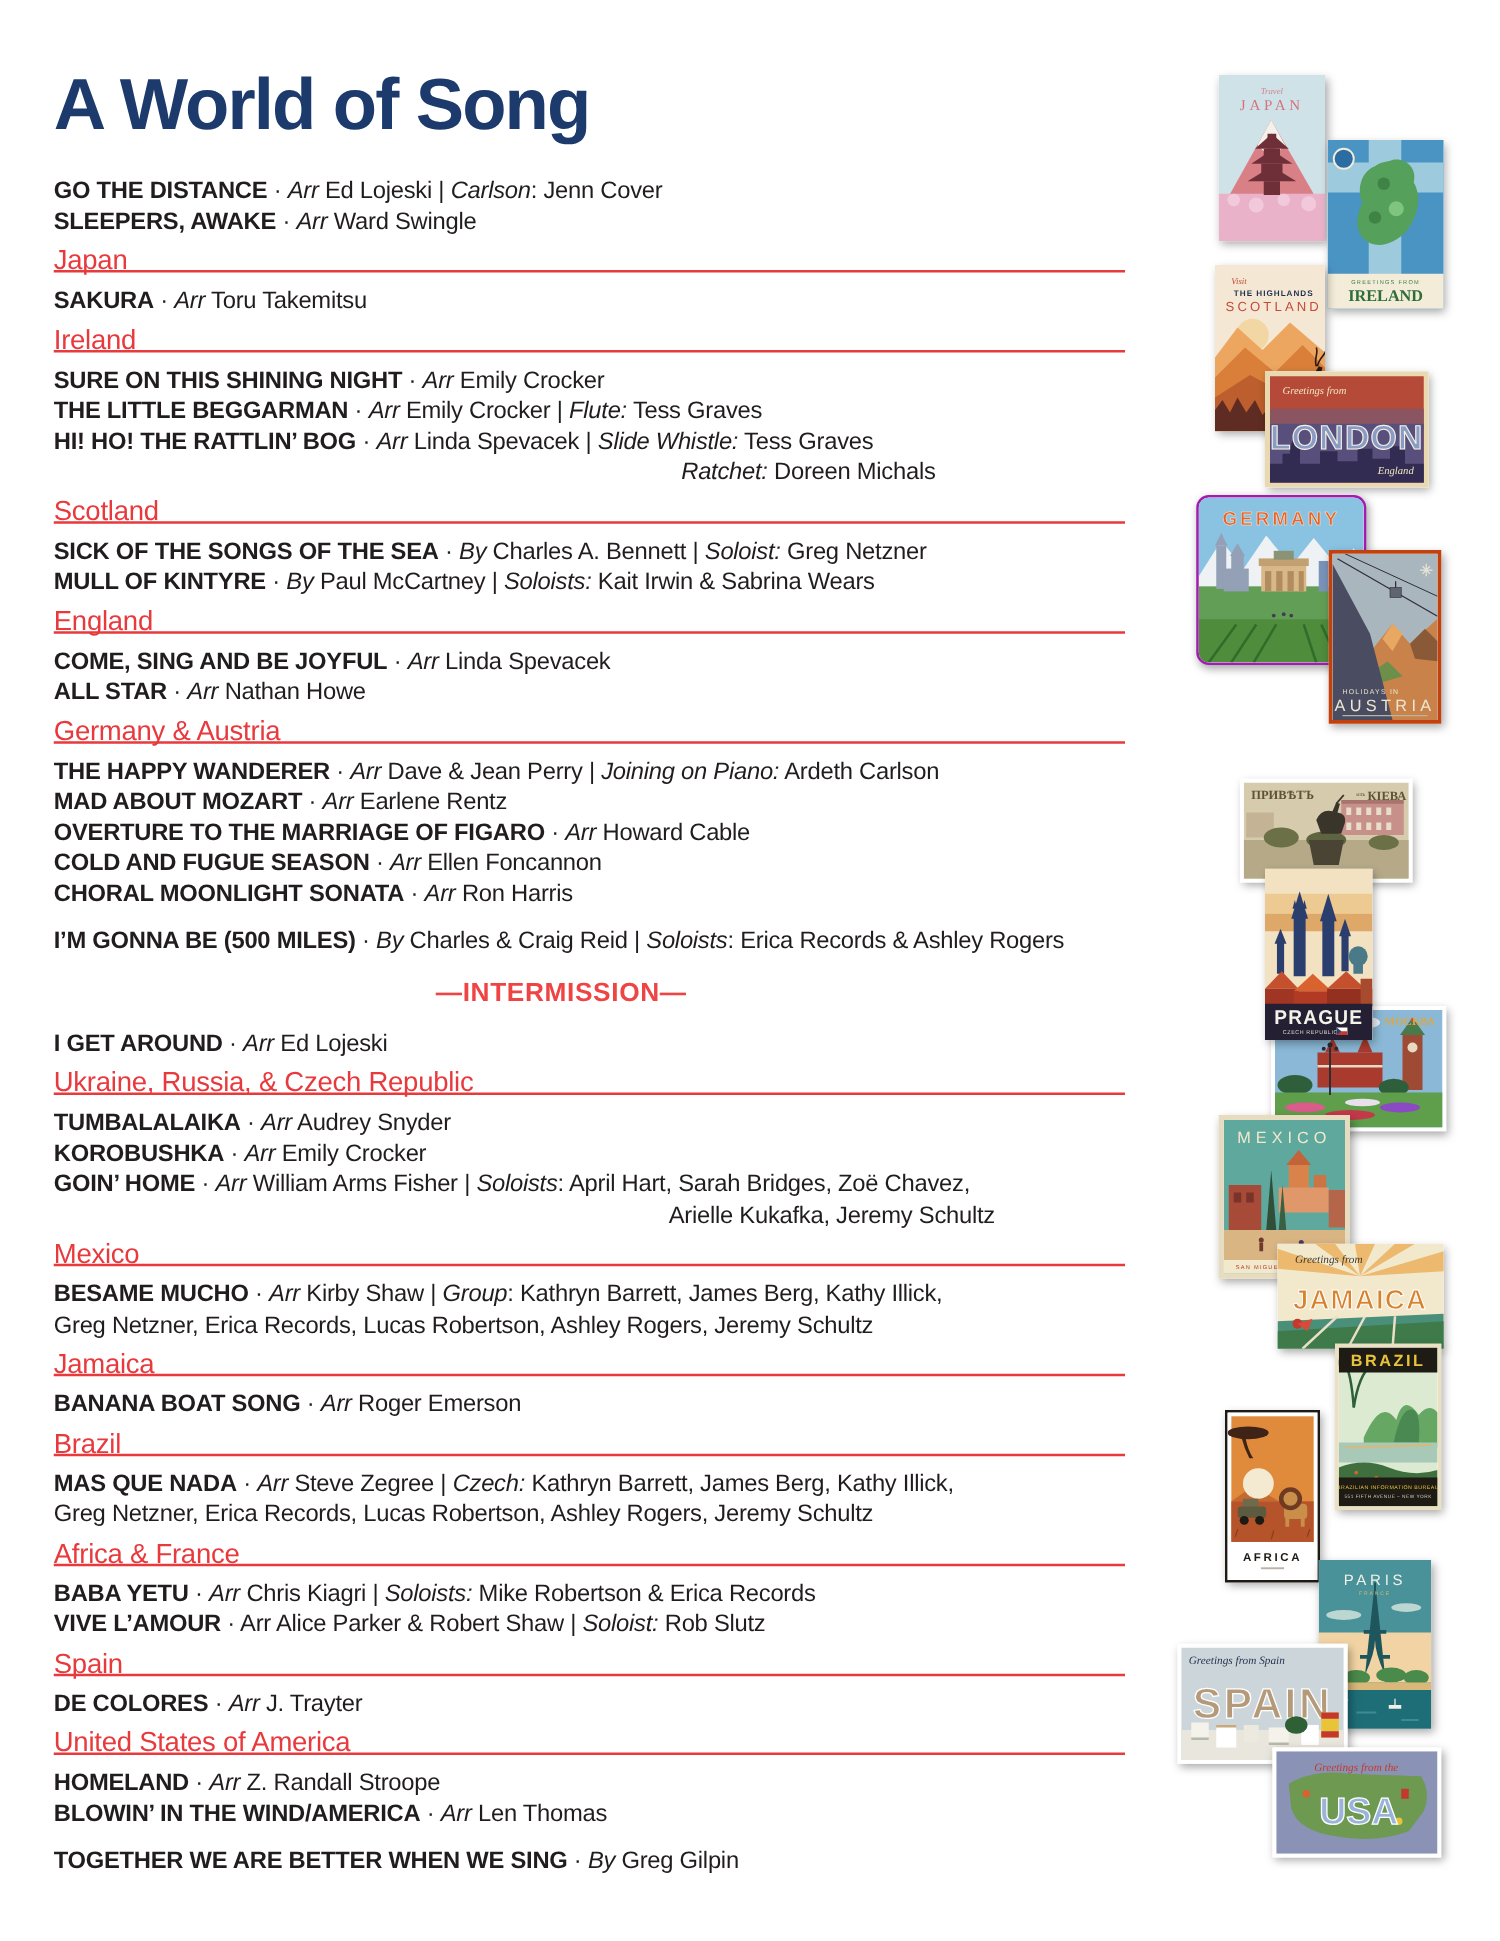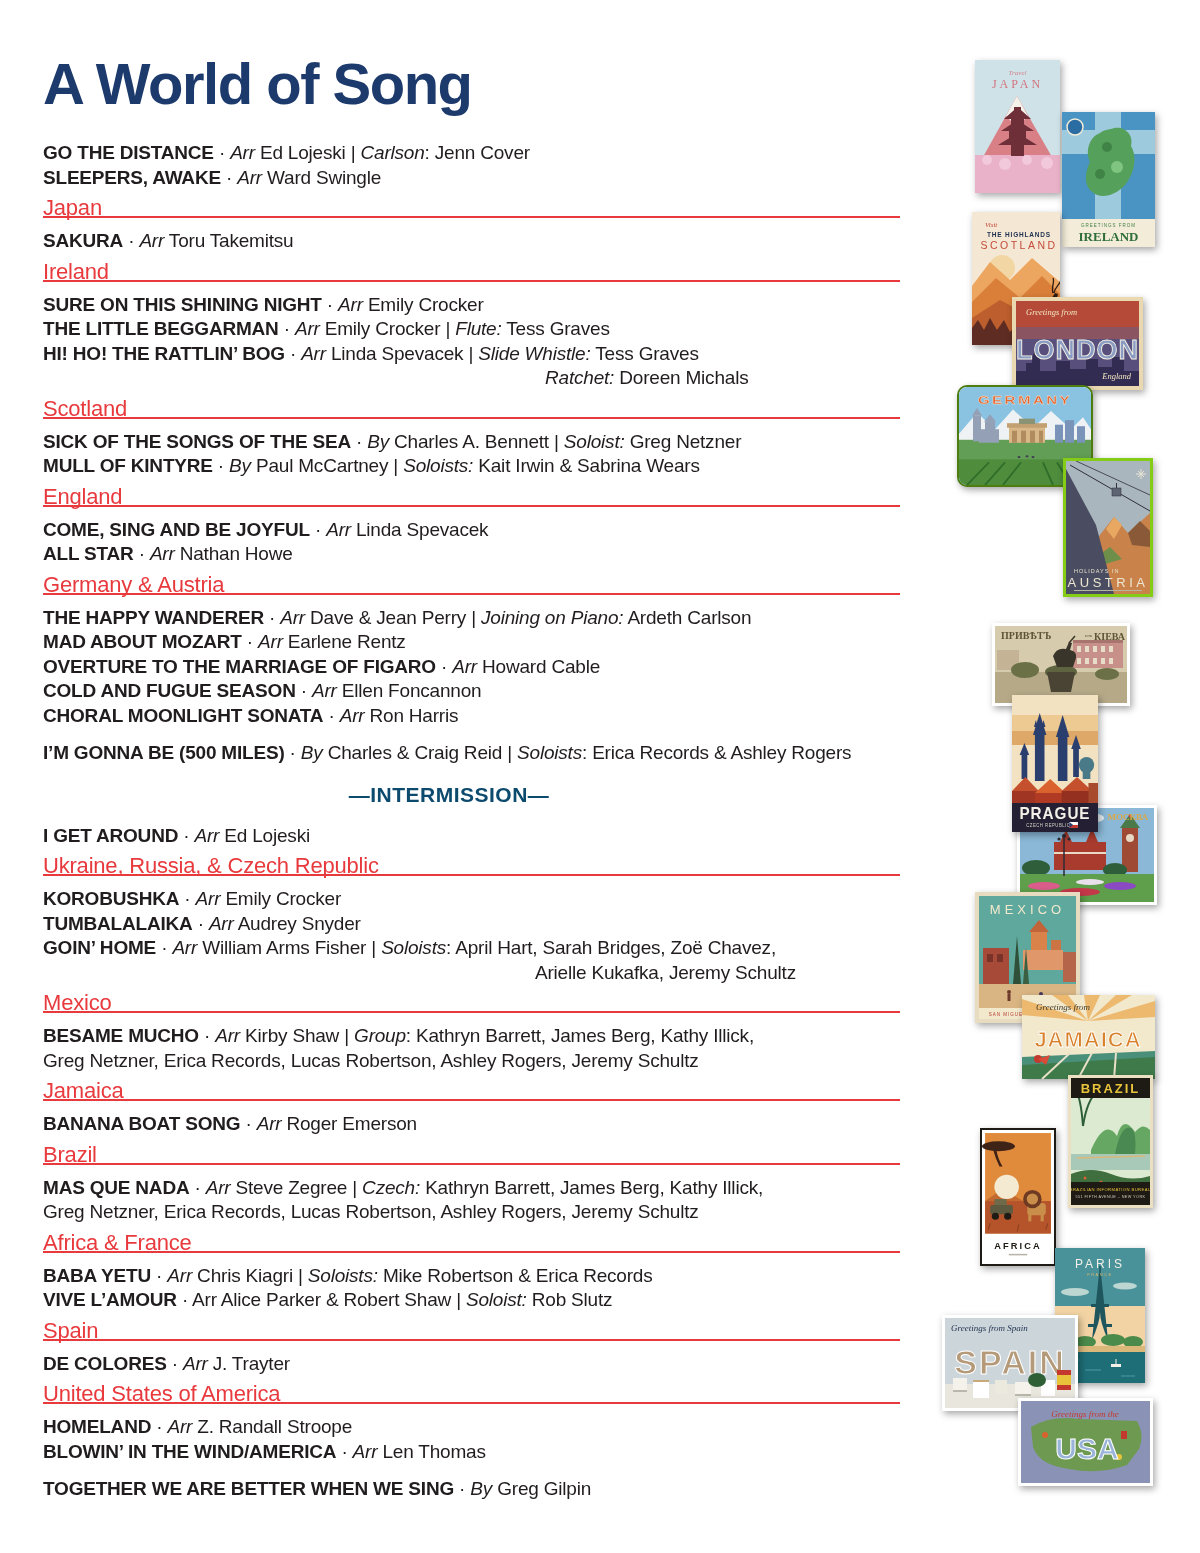--- a/index.html
+++ b/index.html
@@ -6,32 +6,32 @@
   .page{position:relative;width:1200px;height:1553px;background:#ffffff;overflow:hidden;
         font-family:"Liberation Sans",sans-serif;}
   .program{position:absolute;left:43px;top:30px;width:880px;margin-top:20px;}
   .title{font-size:58px;color:#1d3a6d;margin:0 0 24px 0;letter-spacing:-1.5px;font-weight:700;}
   .line{font-size:19px;line-height:24.5px;color:#211d1e;white-space:nowrap;letter-spacing:-0.2px;}
   .line .b{font-weight:700;}
   .line .i{font-style:italic;}
   .section{position:relative;height:27px;line-height:25px;margin:5px 0 7px 0;}
   .section span{font-size:22px;color:#e8393d;letter-spacing:-0.2px;position:relative;}
   .section::after{content:"";position:absolute;left:0;top:21px;width:857px;height:2px;background:#e8393d;}
-  .intermission{width:812px;text-align:center;font-size:21px;font-weight:700;color:#0c4a6e;
+  .intermission{width:812px;text-align:center;font-size:21px;font-weight:700;color:#ef4444;
                 margin:17px 0;letter-spacing:0.5px;}
   .spacer{height:13px;}
   
   .poster{position:absolute;box-shadow:2px 3px 7px rgba(0,0,0,0.35);box-sizing:border-box;background:#fff;}
   .poster svg{display:block;width:100%;height:100%;}
   .p-japan{left:975px;top:60px;width:85px;height:133px;}
   .p-ireland{left:1062px;top:112px;width:93px;height:135px;}
   .p-scotland{left:972px;top:212px;width:88px;height:133px;}
   .p-london{left:1012px;top:297px;width:131px;height:93px;}
-  .p-germany{left:957px;top:385px;width:136px;height:102px;border:2px solid #4d7c0f;border-radius:10px;overflow:hidden;}
-  .p-austria{left:1063px;top:458px;width:90px;height:139px;border:3px solid #84cc16;}
+  .p-germany{left:957px;top:396px;width:136px;height:136px;border:2px solid #a21caf;border-radius:10px;overflow:hidden;}
+  .p-austria{left:1063px;top:440px;width:90px;height:139px;border:3px solid #c2410c;}
   .p-kiev{left:992px;top:623px;width:138px;height:83px;border:3px solid #fff;}
   .p-moscow{left:1017px;top:805px;width:140px;height:100px;border:3px solid #fff;}
   .p-prague{left:1012px;top:695px;width:86px;height:137px;}
   .p-mexico{left:975px;top:892px;width:105px;height:131px;border:4px solid #e8dcc0;}
   .p-jamaica{left:1022px;top:995px;width:133px;height:84px;}
   .p-brazil{left:1068px;top:1075px;width:85px;height:133px;border:3px solid #ece0c2;}
   .p-africa{left:980px;top:1128px;width:76px;height:138px;border:2px solid #1e1a16;}
   .p-paris{left:1055px;top:1248px;width:90px;height:135px;}
   .p-spain{left:942px;top:1315px;width:136px;height:96px;border:3px solid #fff;}
   .p-usa{left:1018px;top:1398px;width:135px;height:88px;border:3px solid #fff;}
@@ -63,22 +63,22 @@
         <div class="line"><span class="b">THE HAPPY WANDERER</span><span class="n"> · </span><span class="i">Arr</span><span class="n"> Dave &amp; Jean Perry | </span><span class="i">Joining on Piano:</span><span class="n"> Ardeth Carlson</span></div>
         <div class="line"><span class="b">MAD ABOUT MOZART</span><span class="n"> · </span><span class="i">Arr</span><span class="n"> Earlene Rentz</span></div>
         <div class="line"><span class="b">OVERTURE TO THE MARRIAGE OF FIGARO</span><span class="n"> · </span><span class="i">Arr</span><span class="n"> Howard Cable</span></div>
         <div class="line"><span class="b">COLD AND FUGUE SEASON</span><span class="n"> · </span><span class="i">Arr</span><span class="n"> Ellen Foncannon</span></div>
         <div class="line"><span class="b">CHORAL MOONLIGHT SONATA</span><span class="n"> · </span><span class="i">Arr</span><span class="n"> Ron Harris</span></div>
         <div class="spacer"></div>
         <div class="line"><span class="b">I’M GONNA BE (500 MILES)</span><span class="n"> · </span><span class="i">By</span><span class="n"> Charles &amp; Craig Reid | </span><span class="i">Soloists</span><span class="n">: Erica Records &amp; Ashley Rogers</span></div>
         <div class="intermission">—INTERMISSION—</div>
         <div class="line"><span class="b">I GET AROUND</span><span class="n"> · </span><span class="i">Arr</span><span class="n"> Ed Lojeski</span></div>
         <div class="section"><span>Ukraine, Russia, &amp; Czech Republic</span></div>
+        <div class="line"><span class="b">TUMBALALAIKA</span><span class="n"> · </span><span class="i">Arr</span><span class="n"> Audrey Snyder</span></div>
         <div class="line"><span class="b">KOROBUSHKA</span><span class="n"> · </span><span class="i">Arr</span><span class="n"> Emily Crocker</span></div>
-        <div class="line"><span class="b">TUMBALALAIKA</span><span class="n"> · </span><span class="i">Arr</span><span class="n"> Audrey Snyder</span></div>
         <div class="line"><span class="b">GOIN’ HOME</span><span class="n"> · </span><span class="i">Arr</span><span class="n"> William Arms Fisher | </span><span class="i">Soloists</span><span class="n">: April Hart, Sarah Bridges, Zoë Chavez,</span></div>
         <div class="line" style="padding-left: 492px;"><span class="n">Arielle Kukafka, Jeremy Schultz</span></div>
         <div class="section"><span>Mexico</span></div>
         <div class="line"><span class="b">BESAME MUCHO</span><span class="n"> · </span><span class="i">Arr</span><span class="n"> Kirby Shaw | </span><span class="i">Group</span><span class="n">: Kathryn Barrett, James Berg, Kathy Illick,</span></div>
         <div class="line"><span class="n">Greg Netzner, Erica Records, Lucas Robertson, Ashley Rogers, Jeremy Schultz</span></div>
         <div class="section"><span>Jamaica</span></div>
         <div class="line"><span class="b">BANANA BOAT SONG</span><span class="n"> · </span><span class="i">Arr</span><span class="n"> Roger Emerson</span></div>
         <div class="section"><span>Brazil</span></div>
         <div class="line"><span class="b">MAS QUE NADA</span><span class="n"> · </span><span class="i">Arr</span><span class="n"> Steve Zegree | </span><span class="i">Czech:</span><span class="n"> Kathryn Barrett, James Berg, Kathy Illick,</span></div>
         <div class="line"><span class="n">Greg Netzner, Erica Records, Lucas Robertson, Ashley Rogers, Jeremy Schultz</span></div>

